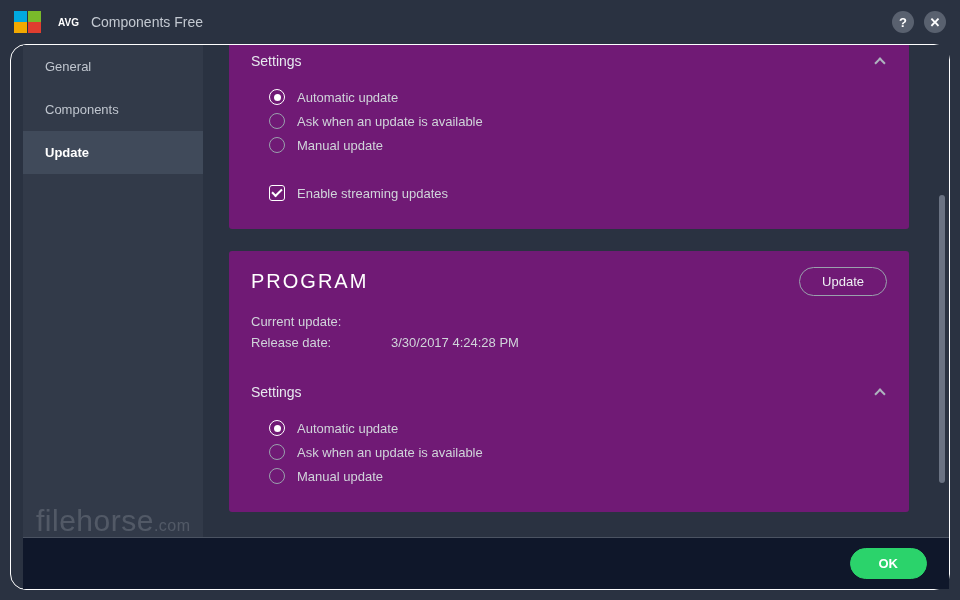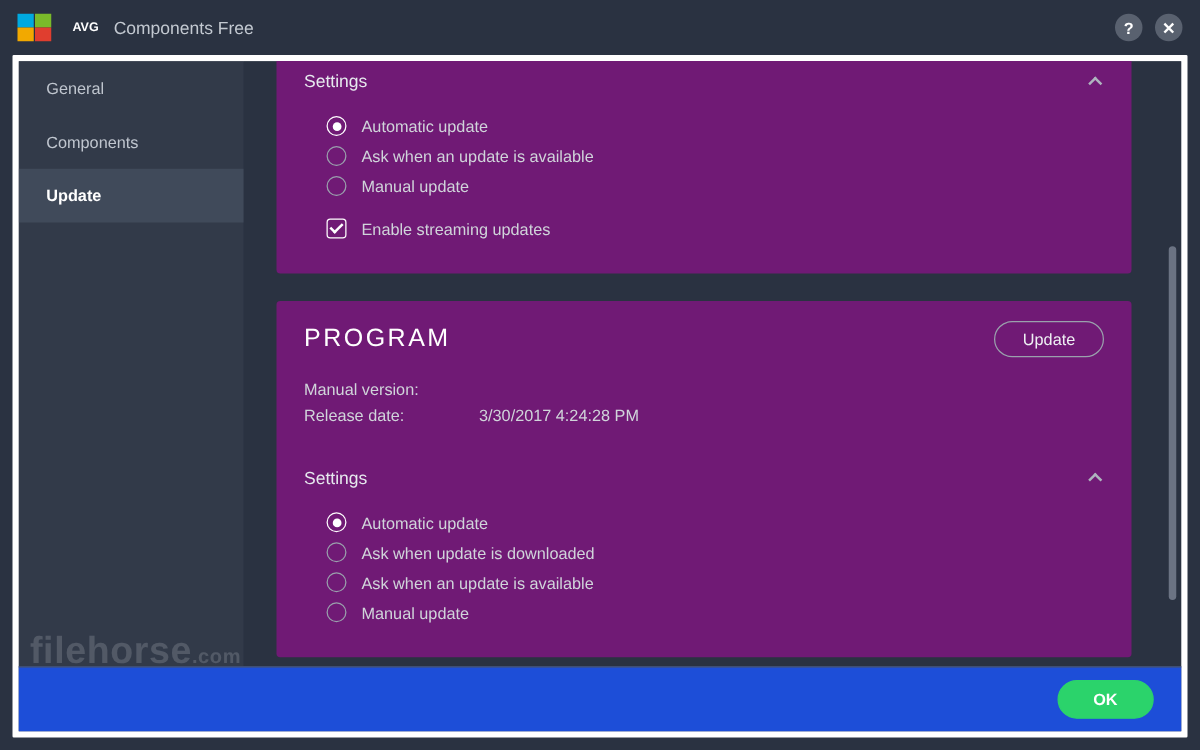--- a/index.html
+++ b/index.html
@@ -31,23 +31,23 @@
 .tb-btn {
   width:22px; height:22px; border-radius:50%;
   background:#59616f; color:#fff; display:flex;
   align-items:center; justify-content:center;
   font-size:13px; margin-left:10px; cursor:pointer;
   font-weight: bold;
 }
 .frame {
   position:absolute; left:10px; right:10px; top:44px; bottom:10px;
   background:#2a3241;
-  border:5px solid #ffffff;
-  border-radius:1px;
-  display:flex; flex-direction:column;
+  border:1px solid #ffffff;
+  border-radius:16px;
+  display:flex; flex-direction:column;padding-left:12px;
 }
 .body { flex:1; display:flex; overflow:hidden; }
 .sidebar {
   width:180px;
   background:#323a49;
   padding-top:0;
 }
 .sidebar-item {
   padding: 14px 22px;
   font-size:13px;
@@ -115,49 +115,49 @@
 .checkbox {
   width:16px; height:16px; border-radius:3px;
   border:1.5px solid #fff; margin-right:12px;
   display:flex; align-items:center; justify-content:center;
   flex-shrink:0;
 }
 .checkbox.sel::after {
   content:""; width:8px; height:4px; border-left:2px solid #fff;
   border-bottom:2px solid #fff; transform:rotate(-45deg) translate(1px,-1px);
 }
-.opt.gap-above { margin-top:18px; }
+.opt.gap-above { margin-top:32px; }
 .kv { padding: 2px 22px 14px 22px; font-size:13px; }
 .kv-row { display:flex; margin:6px 0; }
 .kv-key { width:140px; color:#d0d4da; }
 .kv-val { color:#d0d4da; }
 .update-btn {
   border:1px solid #9aa1ad; color:#eef0f3;
   background:transparent; font-size:13px;
   padding: 6px 22px; border-radius:18px; cursor:pointer;
 }
 .footer {
-  height:52px; background:#1d4ed8;
+  height:52px; background:#0f172a;
   border-top:1px solid #4b5362;
   display:flex; align-items:center; justify-content:flex-end;
   padding: 0 22px; gap:14px;
 }
 .btn {
   font-size:13px; padding:7px 28px; border-radius:18px;
   cursor:pointer; border:1px solid #9aa1ad; background:transparent;
   color:#eef0f3;
 }
 .btn.primary {
   background:#2bd36b; border-color:#2bd36b; color:#fff;
   font-weight:600;
 }
 .watermark {
-  position:absolute; left:24px; bottom:62px;
+  position:absolute; left:36px; bottom:62px;
   font-size:30px; color:rgba(230,233,238,0.18);
-  font-weight:700; letter-spacing:0.5px; pointer-events:none;
+  font-weight:400; letter-spacing:0.5px; pointer-events:none;
   font-family: Arial, sans-serif;
 }
 .watermark .com { font-size:16px; }
 </style>
 </head>
 <body>
 
 <div class="titlebar">
   <div class="logo">
     <div class="q tl"></div>
@@ -212,39 +212,35 @@
           </div>
         </div>
 
         <div class="panel">
           <div class="panel-head">
             <span class="panel-title">PROGRAM</span>
             <button class="update-btn"><span>Update</span></button>
           </div>
           <div class="kv">
             <div class="kv-row">
-              <span class="kv-key">Manual version:</span>
+              <span class="kv-key">Current update:</span>
             </div>
             <div class="kv-row">
               <span class="kv-key">Release date:</span>
               <span class="kv-val">3/30/2017 4:24:28 PM</span>
             </div>
           </div>
           <div class="panel-sub-title">
             <span>Settings</span>
             <span class="chev"></span>
           </div>
           <div class="options">
             <div class="opt">
               <span class="radio sel"></span>
               <span>Automatic update</span>
-            </div>
-            <div class="opt">
-              <span class="radio"></span>
-              <span>Ask when update is downloaded</span>
             </div>
             <div class="opt">
               <span class="radio"></span>
               <span>Ask when an update is available</span>
             </div>
             <div class="opt">
               <span class="radio"></span>
               <span>Manual update</span>
             </div>
           </div>

